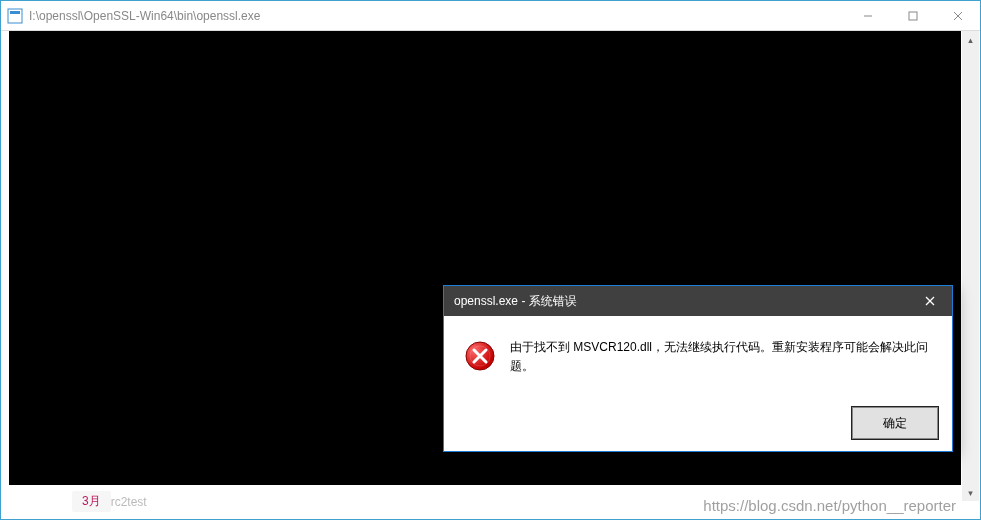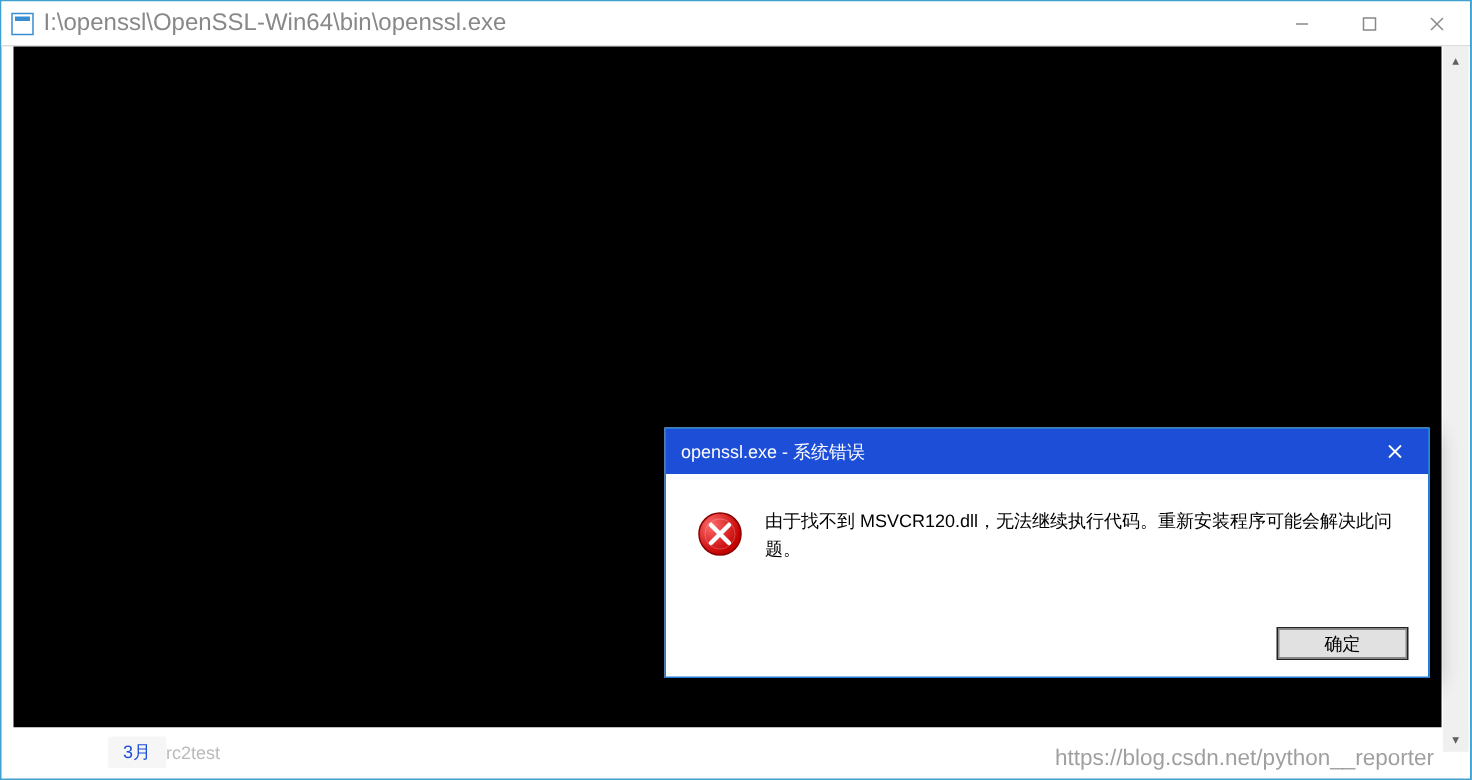--- a/index.html
+++ b/index.html
@@ -31,21 +31,21 @@
     }
     .main-titlebar .app-icon {
       width: 16px;
       height: 16px;
       margin-right: 6px;
       display: inline-flex;
       align-items: center;
       justify-content: center;
     }
     .main-titlebar .title-text {
-      font-size: 16px;
+      font-size: 12px;
       color: #888;
       flex: 1;
     }
     .win-controls {
       display: flex;
       height: 100%;
     }
     .win-btn {
       width: 45px;
       display: flex;
@@ -92,21 +92,21 @@
       height: 33px;
       background: #fff;
       display: flex;
       align-items: center;
       font-size: 12px;
       color: #555;
       overflow: hidden;
     }
     .bottom-strip .folder-tag {
       margin-left: 70px;
-      color: #1d4ed8;
+      color: #be185d;
       background: #f6f6f6;
       padding: 2px 10px;
       border-radius: 2px;
     }
     .bottom-strip .faded-item {
       color: #bbb;
     }
     .bottom-strip .watermark {
       position: absolute;
       right: 6px;
@@ -121,21 +121,21 @@
       left: 443px;
       top: 285px;
       width: 510px;
       height: 167px;
       background: #fff;
       border: 1px solid #1e7bd6;
       box-shadow: 4px 4px 14px rgba(0,0,0,0.35);
     }
     .dlg-titlebar {
       height: 30px;
-      background: #1d4ed8;
+      background: #404040;
       color: #fff;
       display: flex;
       align-items: center;
       padding-left: 10px;
       font-size: 12px;
     }
     .dlg-titlebar .dlg-title { flex: 1; }
     .dlg-close {
       width: 45px;
       height: 100%;
@@ -162,21 +162,21 @@
       color: #000;
       line-height: 1.6;
     }
     .dlg-buttons {
       position: absolute;
       right: 14px;
       bottom: 12px;
     }
     .ok-btn {
       min-width: 86px;
-      height: 20px;
+      height: 32px;
       background: #e1e1e1;
       border: 1px solid #888;
       font-size: 12px;
       display: flex;
       align-items: center;
       justify-content: center;
       box-shadow: 0 0 0 1px #222;
     }
   </style>
 </head>

